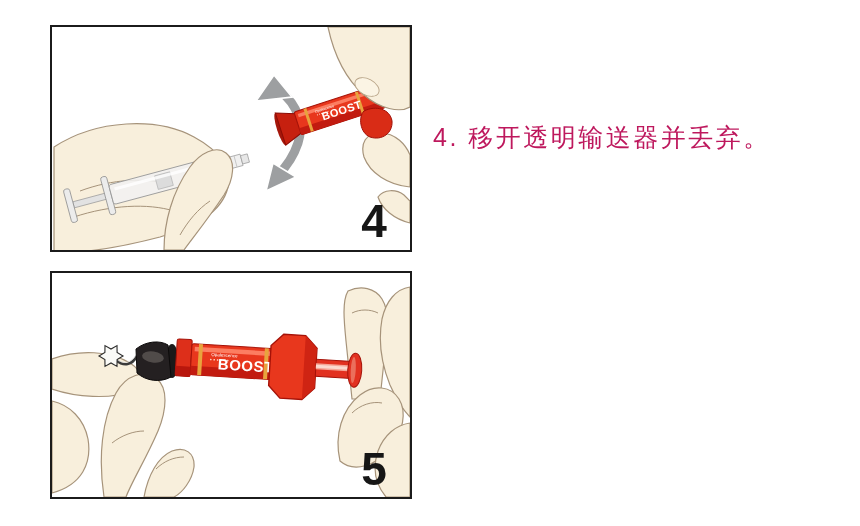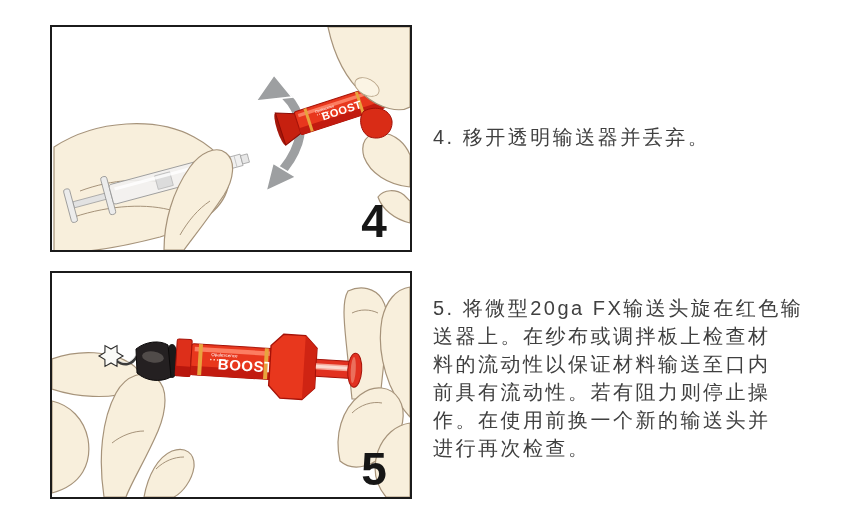--- a/index.html
+++ b/index.html
@@ -8,22 +8,22 @@
     font-family:"Liberation Sans","DejaVu Sans",sans-serif;
   }
   figure.panel{
     position:absolute;left:50px;margin:0;background:#ffffff;
     border:2px solid #1b1b1b;box-sizing:border-box;
   }
   .panel-4{top:25px;width:362px;height:227px;}
   .panel-5{top:271px;width:362px;height:228px;}
   .panel svg{display:block;width:100%;height:100%;}
   .caption{
-    position:absolute;left:433px;color:#404040;
-    font-size:20px;line-height:28px;letter-spacing:2.5px;
+    position:absolute;left:433px;color:#be185d;
+    font-size:25px;line-height:28px;letter-spacing:2.5px;
     white-space:pre-line;
   }
   .caption-4{top:123px;width:420px;}
   .caption-5{top:294px;width:426px;}
   .fig-num{
     font-weight:bold;
     font-family:"Liberation Sans","DejaVu Sans",sans-serif;
   }
 </style>
 </head>
@@ -162,20 +162,14 @@
       <g>
         <path d="M 288,188 C 282,162 290,136 308,122 C 322,111 339,113 347,126 C 355,139 351,159 339,175 C 324,193 302,200 288,188 Z" fill="#f8efdc" stroke="#a6937a" stroke-width="1.2"></path>
         <path d="M 300,140 C 308,132 320,128 330,130" fill="none" stroke="#a6937a" stroke-width="1"></path>
         <path d="M 358,150 C 344,152 332,162 326,178 C 320,196 324,212 334,224 L 358,224 Z" fill="#f8efdc" stroke="#a6937a" stroke-width="1.2"></path>
       </g>
 
       <text class="fig-num" x="322" y="212" font-size="46" text-anchor="middle" fill="#161616">5</text>
     </svg>
   </figure>
 
-  <div class="caption caption-5">5. 将微型20ga FX输送头旋在红色输
-送器上。在纱布或调拌板上检查材
-料的流动性以保证材料输送至口内
-前具有流动性。若有阻力则停止操
-作。在使用前换一个新的输送头并
-进行再次检查。</div>
 
 </div>
 
 </body></html>

